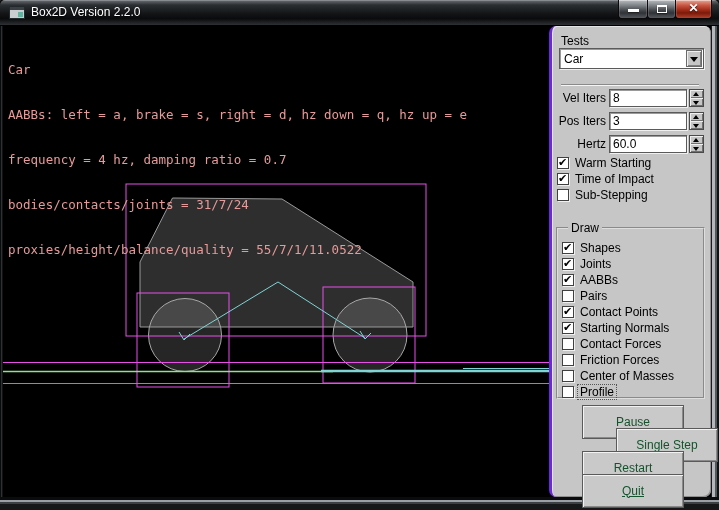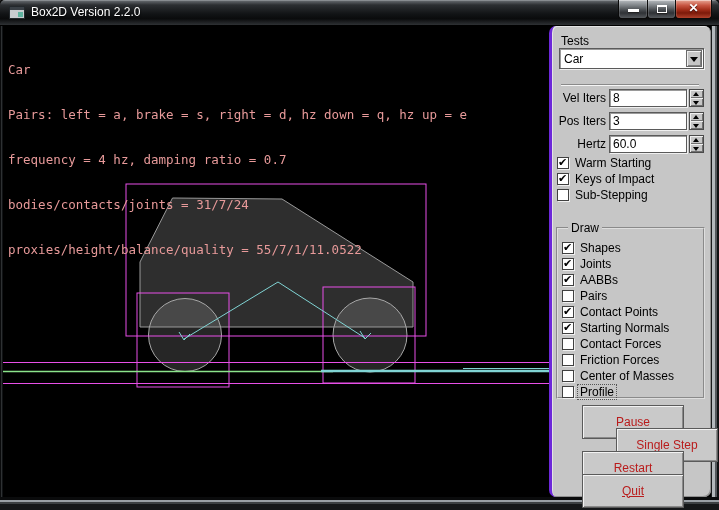--- a/index.html
+++ b/index.html
@@ -102,21 +102,21 @@
   .draw-legend { position:absolute; left:10px; top:-8px; background:#c6c6c6; padding:0 3px; }
   .draw-rows { position:absolute; left:4px; top:12px; right:2px;text-decoration:underline; }
   .draw-row { position:relative; height:16px; }
   .draw-row .checkbox { top:1px; }
   .draw-row .check-label { top:0; }
   .draw-row.focused .check-label { outline:1px dotted #555; padding:0 2px; left:16px; }
 
   .action-btn { position:absolute; left:30px; width:102px; height:34px;
     background:#c9c9c9; border:1px solid #5a5a5a;
     box-shadow:inset 1px 1px 0 #f2f2f2, inset -1px -1px 0 #8a8a8a;
-    font-family:"Liberation Sans", sans-serif; font-size:12px; color:#b91c1c;
+    font-family:"Liberation Sans", sans-serif; font-size:12px; color:#14532d;
     text-align:center; line-height:17px; }
 </style>
 </head>
 <body>
 
 <div class="window">
 
   <div class="titlebar">
     <div class="title-icon"></div>
     <div class="window-title">Box2D Version 2.2.0</div>
@@ -155,21 +155,21 @@
       <line x1="318" y1="345" x2="546" y2="345" stroke="#80d4d4" stroke-width="2.5"></line>
       <line x1="460" y1="342.5" x2="546" y2="342.5" stroke="#80d4d4" stroke-width="1"></line>
 
       <line x1="275" y1="256" x2="181" y2="313" stroke="#80d4d4" stroke-width="1"></line>
       <line x1="275" y1="256" x2="362" y2="312" stroke="#80d4d4" stroke-width="1"></line>
       <polyline points="176,306 181,314 187,308" fill="none" stroke="#80d4d4" stroke-width="1"></polyline>
       <polyline points="357,305 362,313 368,307" fill="none" stroke="#80d4d4" stroke-width="1"></polyline>
     </svg>
     <div class="overlay-text">
       <div>Car</div>
-      <div>Pairs: left = a, brake = s, right = d, hz down = q, hz up = e</div>
+      <div>AABBs: left = a, brake = s, right = d, hz down = q, hz up = e</div>
       <div>frequency = 4 hz, damping ratio = 0.7</div>
       <div>bodies/contacts/joints = 31/7/24</div>
       <div>proxies/height/balance/quality = 55/7/1/11.0522</div>
     </div>
   </div>
 
   <div class="sidebar">
 
     <div class="tests-label">Tests</div>
 
@@ -204,21 +204,21 @@
           <button class="spin-btn down"></button>
         </span>
     </div>
 
     <div class="check-row" style="top:131px;">
       <span class="checkbox checked"></span>
       <span class="check-label">Warm Starting</span>
     </div>
     <div class="check-row" style="top:147px;">
       <span class="checkbox checked"></span>
-      <span class="check-label">Keys of Impact</span>
+      <span class="check-label">Time of Impact</span>
     </div>
     <div class="check-row" style="top:163px;">
       <span class="checkbox"></span>
       <span class="check-label">Sub-Stepping</span>
     </div>
 
     <div class="draw-group">
       <span class="draw-legend">Draw</span>
       <div class="draw-rows">
         <div class="draw-row">

